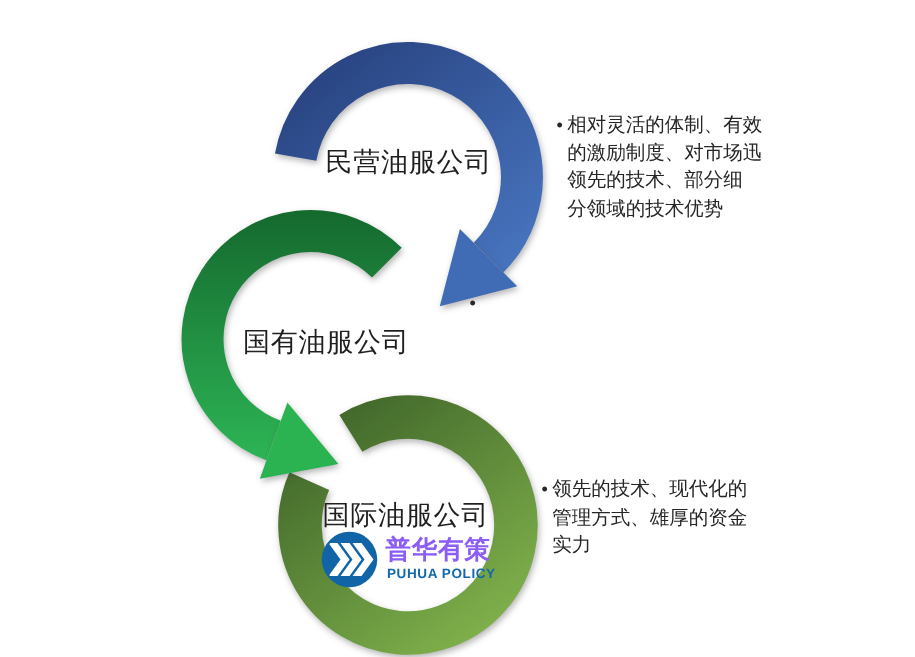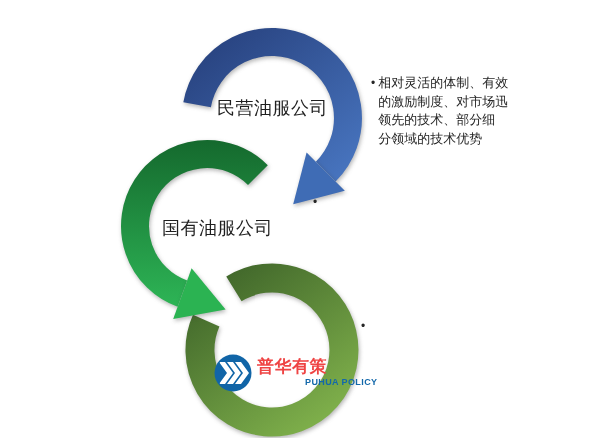--- a/index.html
+++ b/index.html
@@ -11,22 +11,22 @@
   .label-1{left:217px;top:96px;}
   .label-2{left:162px;top:216px;}
   .label-3{left:215px;top:331px;}
   .desc{position:absolute;display:flex;color:#262626;font-size:13px;line-height:18.5px;}
   .desc .bullet{margin-right:3px;font-size:12px;}
   .desc .desc-text{white-space:pre-line;}
   .desc-1{left:371px;top:74px;width:160px;}
   .desc-2{left:313px;top:193px;width:145px;}
   .desc-3{left:361px;top:317px;width:150px;}
   .logo{position:absolute;left:213px;top:353px;width:120px;height:42px;}
-  .logo-cn{position:absolute;left:44px;top:2px;font-size:17px;font-weight:bold;color:#ef4444;letter-spacing:0.5px;white-space:nowrap;}
-  .logo-en{position:absolute;left:45px;top:24px;font-size:9px;font-weight:bold;color:#1368aa;letter-spacing:0.4px;white-space:nowrap;margin-left:47px;}
+  .logo-cn{position:absolute;left:44px;top:2px;font-size:17px;font-weight:bold;color:#8b5cf6;letter-spacing:0.5px;white-space:nowrap;}
+  .logo-en{position:absolute;left:45px;top:24px;font-size:9px;font-weight:bold;color:#1368aa;letter-spacing:0.4px;white-space:nowrap;}
 </style>
 </head>
 <body>
 
 <div class="canvas">
 
   <svg class="rings-svg" width="610" height="438" viewBox="0 0 610 438">
     <defs>
       <linearGradient id="blueGrad" gradientUnits="userSpaceOnUse" x1="200" y1="30" x2="345" y2="205">
         <stop offset="0" stop-color="#263f7b"></stop>
@@ -64,33 +64,37 @@
       <g clip-path="url(#roundelClip)" fill="#ffffff">
         <path d="M219 362 h6 l8 11 l-8 11 h-6 l8 -11 z"></path>
         <path d="M227 362 h6 l8 11 l-8 11 h-6 l8 -11 z"></path>
         <path d="M235 362 h6 l8 11 l-8 11 h-6 l8 -11 z"></path>
       </g>
     </g>
   </svg>
 
   <div class="node-label label-2">国有油服公司</div>
   <div class="node-label label-1">民营油服公司</div>
+  <div class="node-label label-3">国际油服公司</div>
 
   <div class="desc desc-1">
     <span class="bullet">•</span>
     <span class="desc-text">相对灵活的体制、有效
 的激励制度、对市场迅
 领先的技术、部分细
 分领域的技术优势</span>
   </div>
   <div class="desc desc-2">
     <span class="bullet">•</span>
   </div>
   <div class="desc desc-3">
     <span class="bullet">•</span>
+    <span class="desc-text">领先的技术、现代化的
+管理方式、雄厚的资金
+实力</span>
   </div>
 
   <div class="logo">
     <div class="logo-cn">普华有策</div>
     <div class="logo-en">PUHUA POLICY</div>
   </div>
 
 </div>
 
 </body></html>

